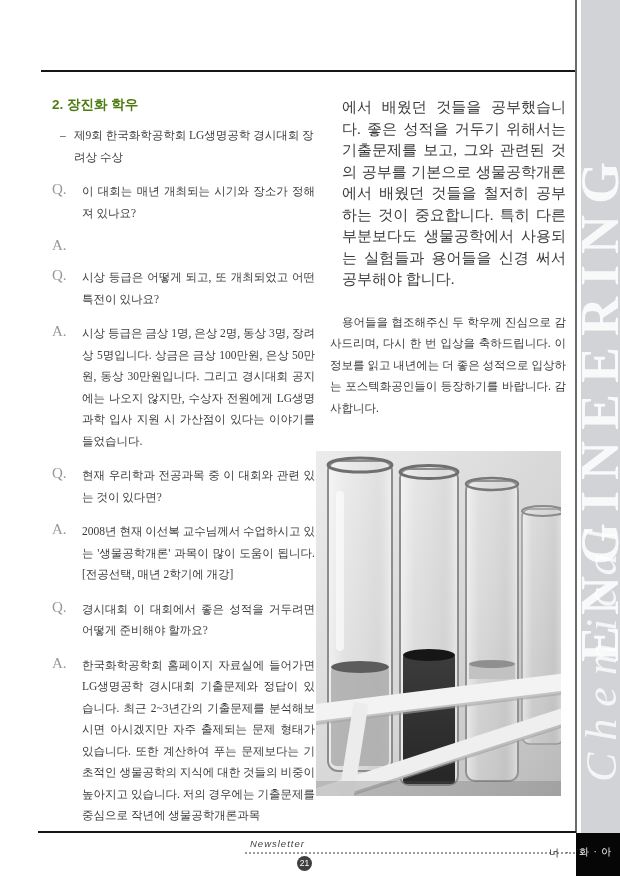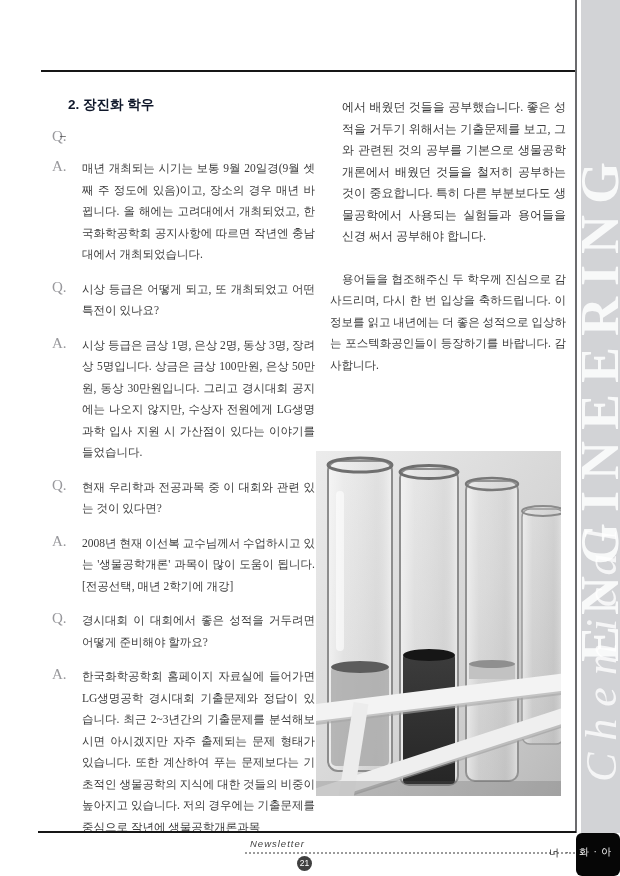--- a/index.html
+++ b/index.html
@@ -13,64 +13,65 @@
   .strip-caps{position:absolute;left:-3px;top:662px;transform-origin:0 0;transform:rotate(-90deg);
               white-space:nowrap;font-family:"Liberation Serif","DejaVu Serif",serif;
               font-size:54px;line-height:44px;letter-spacing:11px;color:rgba(255,255,255,0.85);font-weight:bold;}
   .strip-script{position:absolute;left:1px;top:782px;transform-origin:0 0;transform:rotate(-90deg);
               white-space:nowrap;font-family:"Liberation Serif","DejaVu Serif",serif;font-style:italic;
               font-size:44px;line-height:40px;letter-spacing:12px;color:rgba(255,255,255,0.78);}
   
   .left-col{position:absolute;left:52px;top:95px;width:263px;}
   .right-col{position:absolute;left:330px;top:97px;width:236px;}
   .sec-title{font-family:"Liberation Sans","DejaVu Sans",sans-serif;font-weight:bold;
-             font-size:13.5px;color:#0f172a;line-height:20px;margin:0 0 9px 16px;}
+             font-size:13.5px;color:#4d7c0f;line-height:20px;margin:0 0 9px 0;}
   .sec-sub{position:relative;padding-left:22px;font-size:11.5px;line-height:22px;margin-bottom:13px;
            color:#3a3a3a;}
   .sec-sub .dash{position:absolute;left:8px;top:0;}
   .qa{display:flex;margin-bottom:13px;}
   .qa-marker{flex:0 0 30px;font-size:15px;color:#98989c;font-family:"Liberation Serif",serif;}
   .qa-text{flex:1;font-size:11.5px;line-height:21.5px;text-align:justify;word-break:break-all;color:#3a3a3a;}
-  .rc-para1{padding-left:12px;font-size:12px;line-height:21.5px;text-align:justify;word-break:break-all;margin:0 0 21px 0;}
+  .rc-para1{padding-left:12px;font-size:15px;line-height:21.5px;text-align:justify;word-break:break-all;margin:0 0 21px 0;}
   .rc-para2{font-size:11.5px;line-height:21.5px;text-align:justify;word-break:break-all;text-indent:12px;margin:0;}
   
   .photo{position:absolute;left:316px;top:451px;width:245px;height:345px;}
   
   .footer-rule{position:absolute;left:38px;top:831px;width:538px;height:2px;background:#161616;}
   .footer-dotted{position:absolute;left:245px;top:852px;width:330px;border-top:2px dotted #9b9b9b;}
   .newsletter{position:absolute;left:250px;top:838px;width:130px;
               font-family:"Liberation Sans","DejaVu Sans",sans-serif;font-style:italic;
               font-size:9.5px;letter-spacing:1px;color:#3d3d3d;}
   .page-circle{position:absolute;left:297px;top:856px;width:15px;height:15px;border-radius:50%;
                background:#404040;color:#ffffff;font-family:"Liberation Sans",sans-serif;
                font-size:8.5px;line-height:15px;text-align:center;}
-  .corner-box{position:absolute;left:576px;top:833px;width:44px;height:43px;background:#060606;border-radius:6px;}
+  .corner-box{position:absolute;left:576px;top:833px;width:44px;height:43px;background:#060606;}
   .corner-inside{position:absolute;left:3px;top:12px;width:40px;color:#ffffff;
                  font-size:10px;letter-spacing:1px;white-space:nowrap;}
   .corner-outside{position:absolute;left:549px;top:846px;color:#222222;font-size:10px;letter-spacing:2px;}
 </style>
 </head>
 <body>
 
 <div class="page">
 
   <div class="top-rule"></div>
 
   <div class="left-col">
     <h2 class="sec-title">2. 장진화 학우</h2>
     <div class="sec-sub">
       <span class="dash">–</span>
+      <span>제9회 한국화학공학회 LG생명공학 경시대회 장려상 수상</span>
     </div>
 
     <div class="qa">
       <span class="qa-marker">Q.</span>
+      <span class="qa-text">이 대회는 매년 개최되는 시기와 장소가 정해져 있나요?</span>
     </div>
     <div class="qa">
       <span class="qa-marker">A.</span>
-      <span class="qa-text">매년 개최되는 시기는 보통 9월 20일경(9월 셋째 주 정도에 있음)이고, 장소의 경우 매년 바뀝니다. 올 해에는 고려대에서 개최되었고, 한국화학공학회 공지사항에 따르면 작년엔 충남대에서 개최되었습니다.</span>
     </div>
     <div class="qa">
       <span class="qa-marker">Q.</span>
       <span class="qa-text">시상 등급은 어떻게 되고, 또 개최되었고 어떤 특전이 있나요?</span>
     </div>
     <div class="qa">
       <span class="qa-marker">A.</span>
       <span class="qa-text">시상 등급은 금상 1명, 은상 2명, 동상 3명, 장려상 5명입니다. 상금은 금상 100만원, 은상 50만원, 동상 30만원입니다. 그리고 경시대회 공지에는 나오지 않지만, 수상자 전원에게 LG생명과학 입사 지원 시 가산점이 있다는 이야기를 들었습니다.</span>
     </div>
     <div class="qa">

